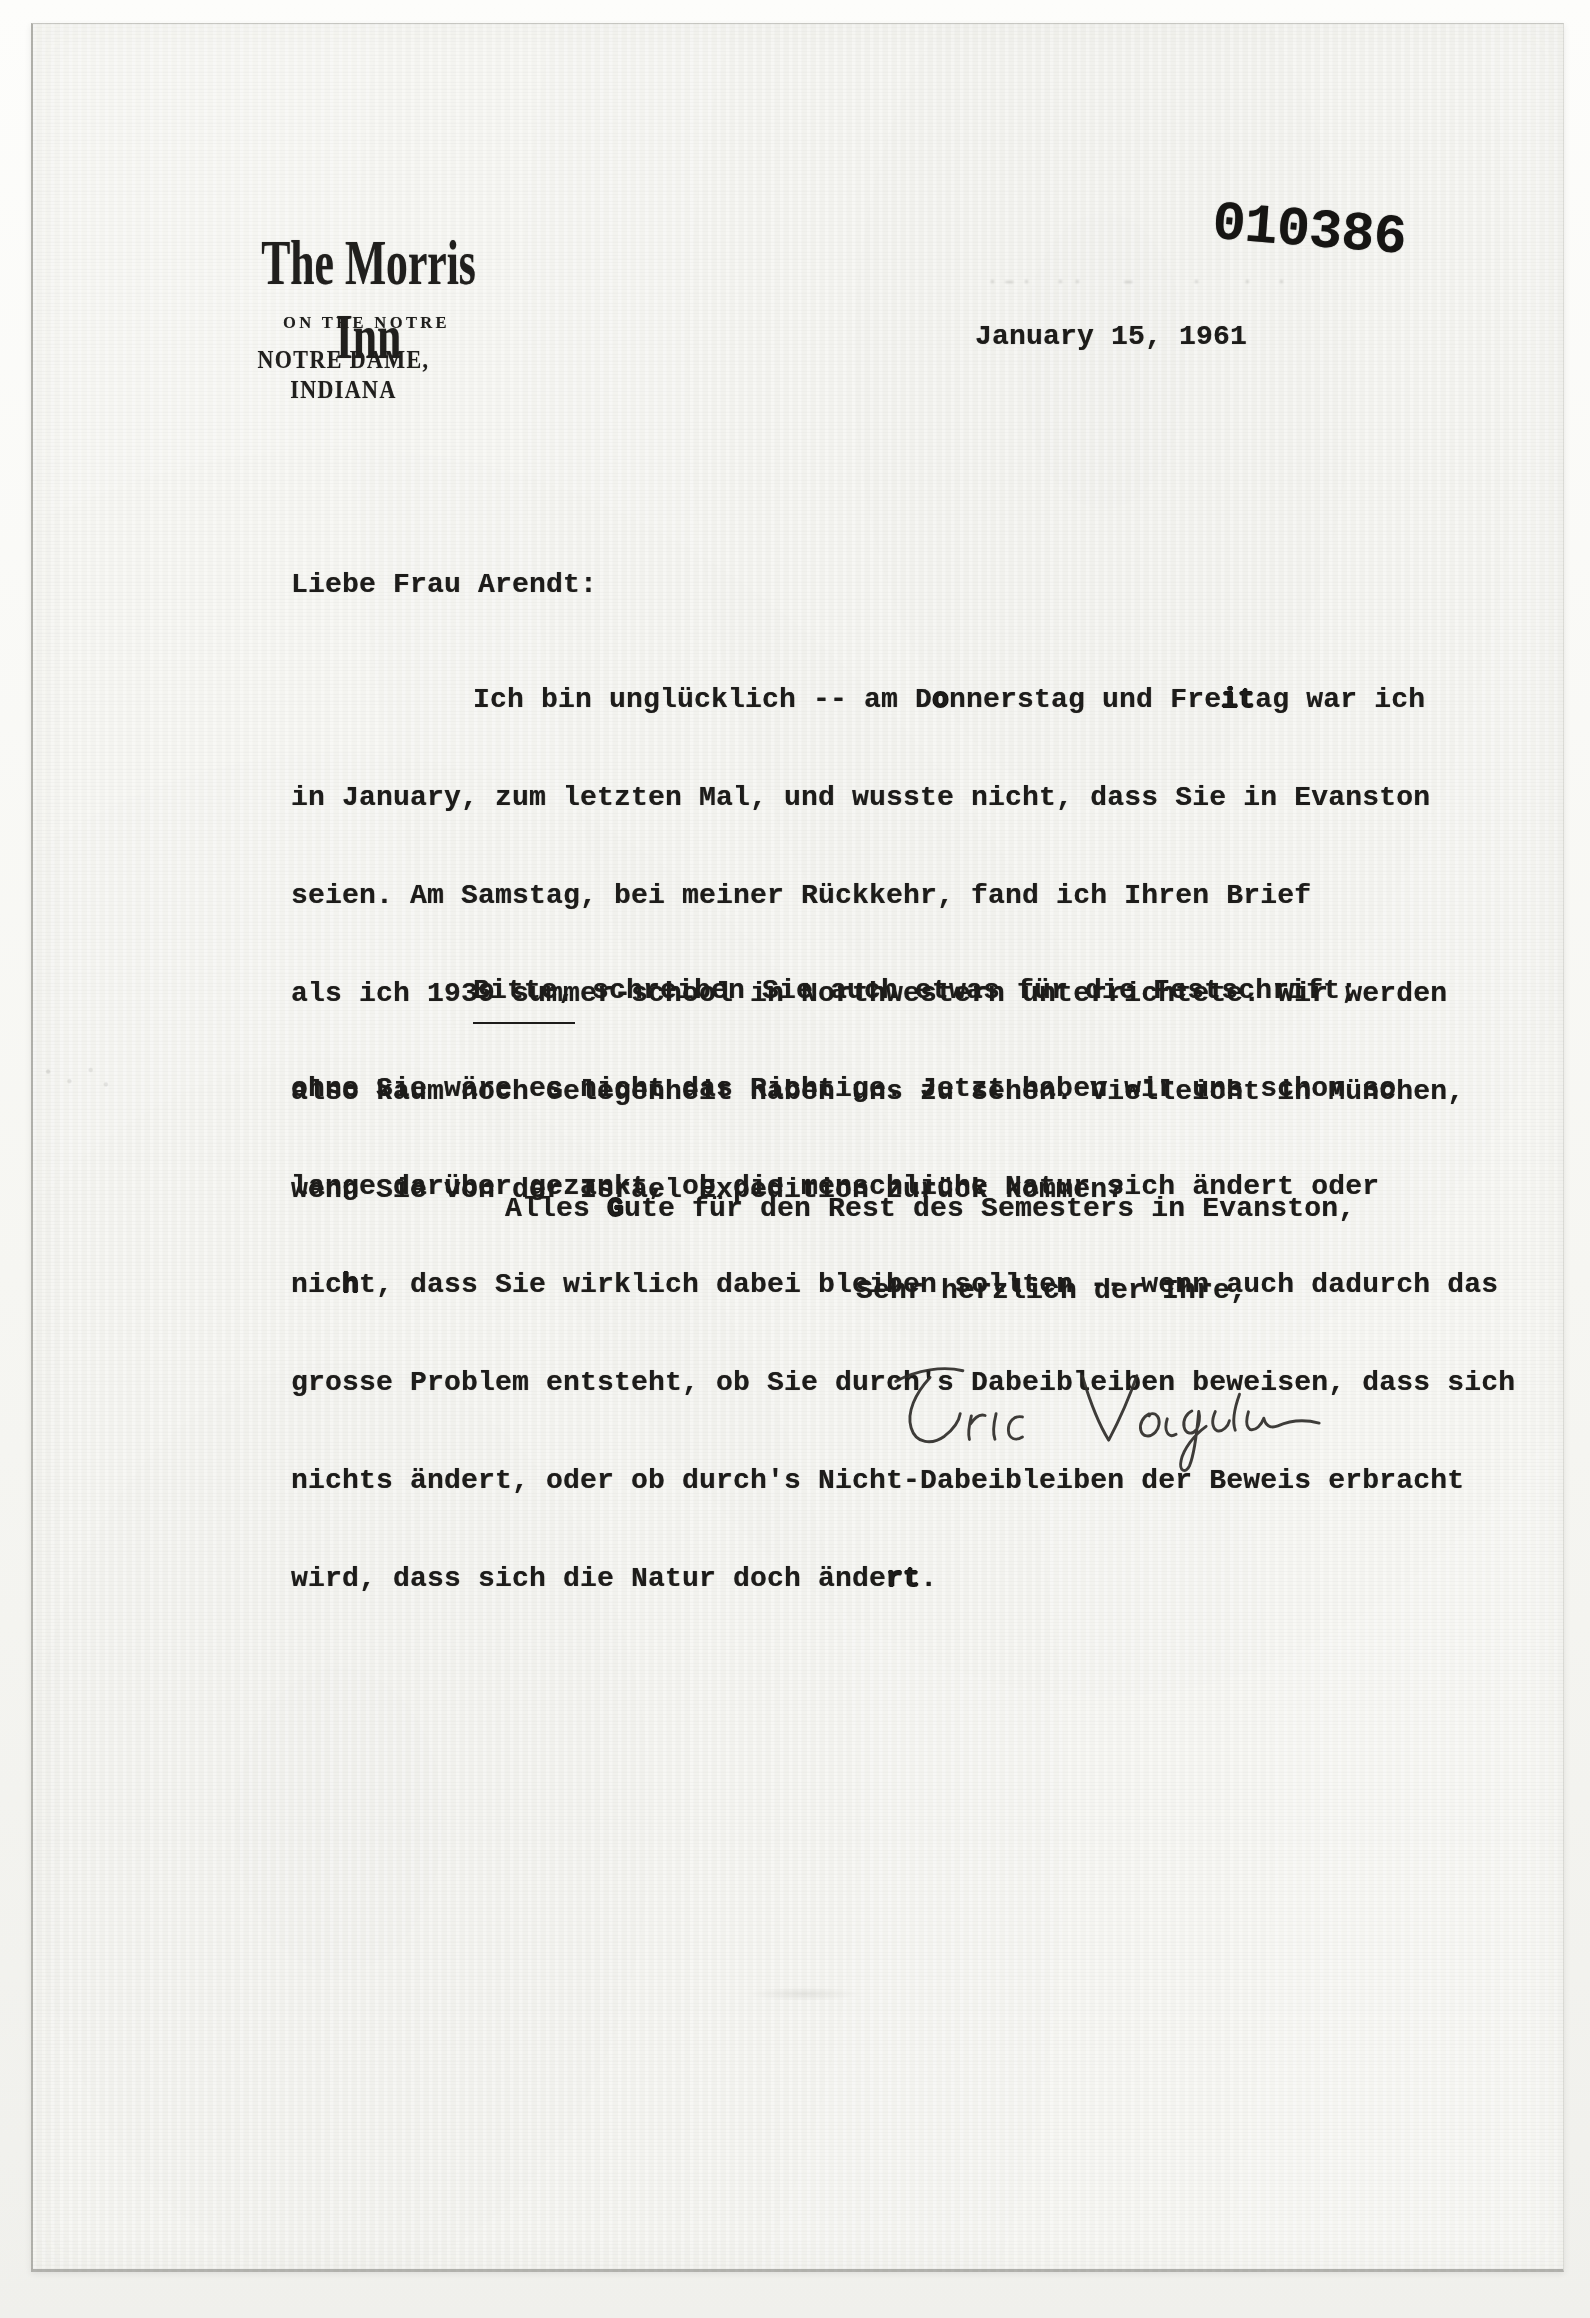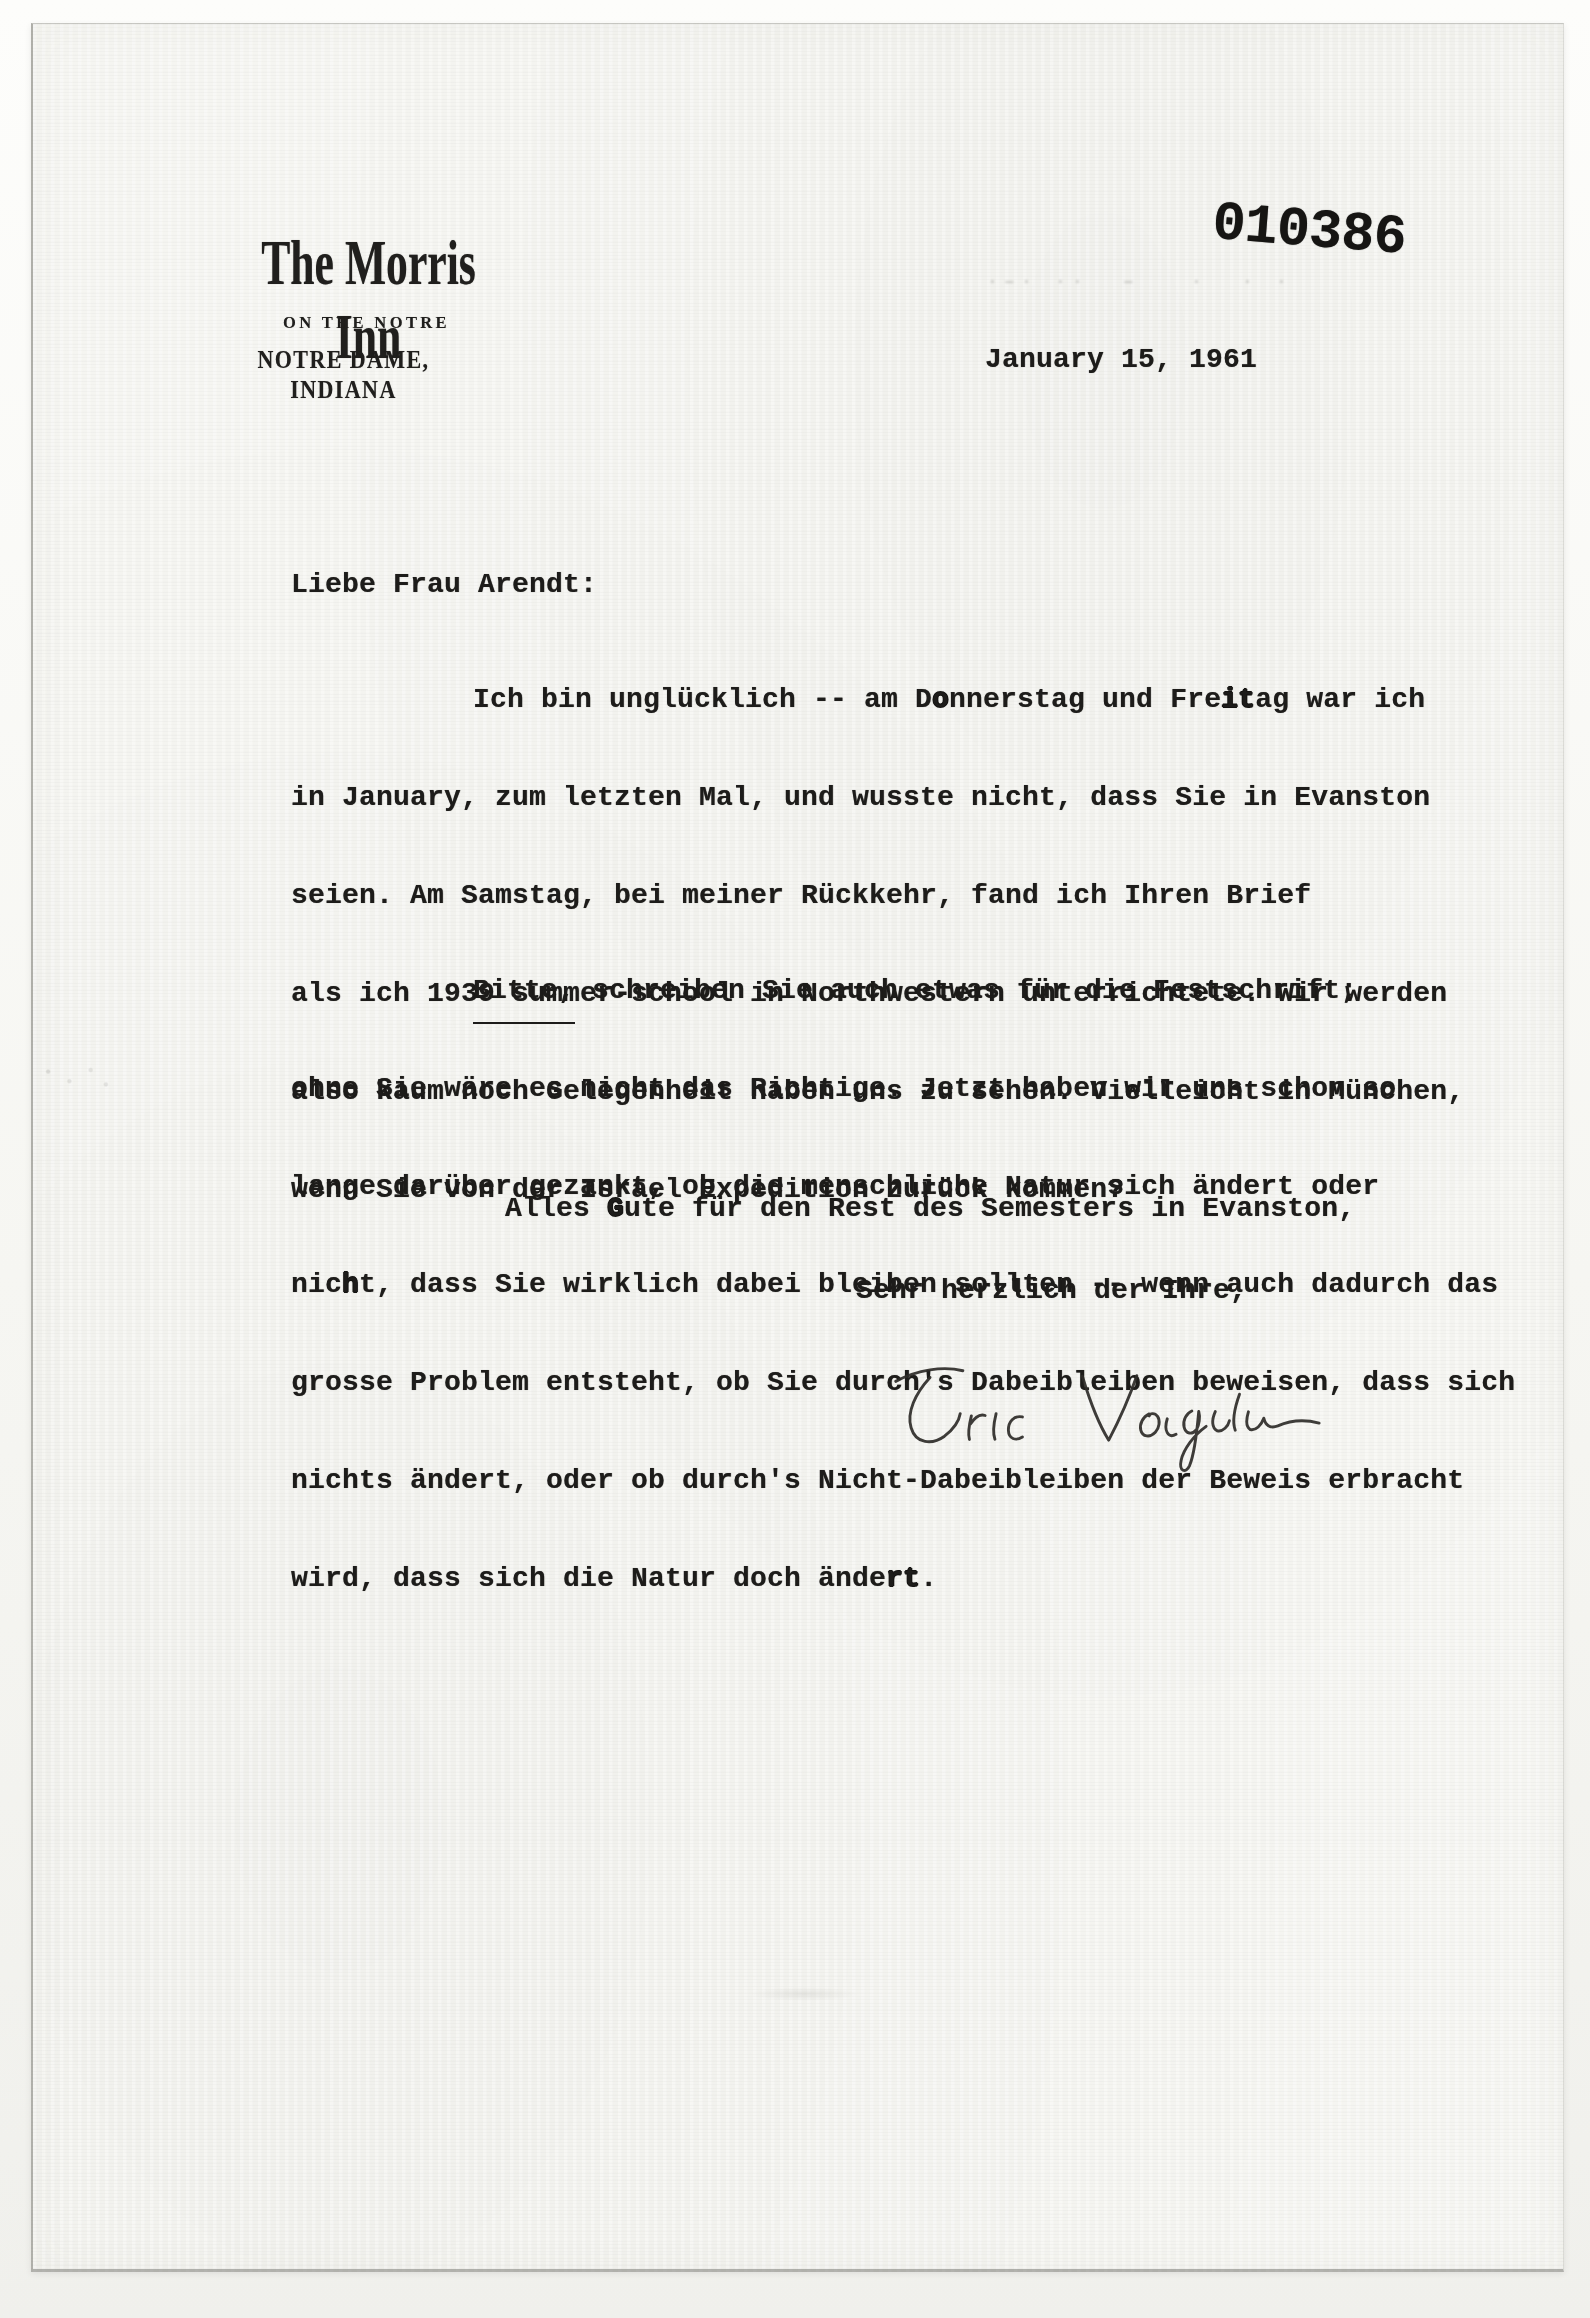--- a/index.html
+++ b/index.html
@@ -82,21 +82,21 @@
   <div class="lh lh-name">
     <span class="stretch">The Morris Inn</span>
   </div>
   <div class="lh lh-tagline">ON THE NOTRE</div>
   <div class="lh lh-location">
     <span class="stretch">NOTRE DAME, INDIANA</span>
   </div>
 
   <div class="stamp">010386</div>
   <div class="erased">·–· ··  –   ·  · ·</div>
-  <div class="tw" style="left:942px;top:320px;margin-left:10px;">January 15, 1961</div>
+  <div class="tw" style="left:942px;top:297px;">January 15, 1961</div>
 
   <div class="tw" style="left:258px;top:545px;">Liebe Frau Arendt:</div>
 
   <div class="tw block" style="left:258px;top:596px;">
     <div class="tline indent"><span>Ich bin unglücklich -- am D</span><span class="xover">o</span><span>nnerstag und Fre</span><span class="xover">it</span><span>ag war ich</span></div>
     <div class="tline">in January, zum letzten Mal, und wusste nicht, dass Sie in Evanston</div>
     <div class="tline">seien. Am Samstag, bei meiner Rückkehr, fand ich Ihren Brief</div>
     <div class="tline">als ich 1939 summer-school in Northwestern unterrichtete. Wir werden</div>
     <div class="tline">also kaum noch Gelegenheit haben uns zu sehen. Vielleicht in München,</div>
     <div class="tline">wenn Sie von der Israel Expedition zurück kommen?</div>

